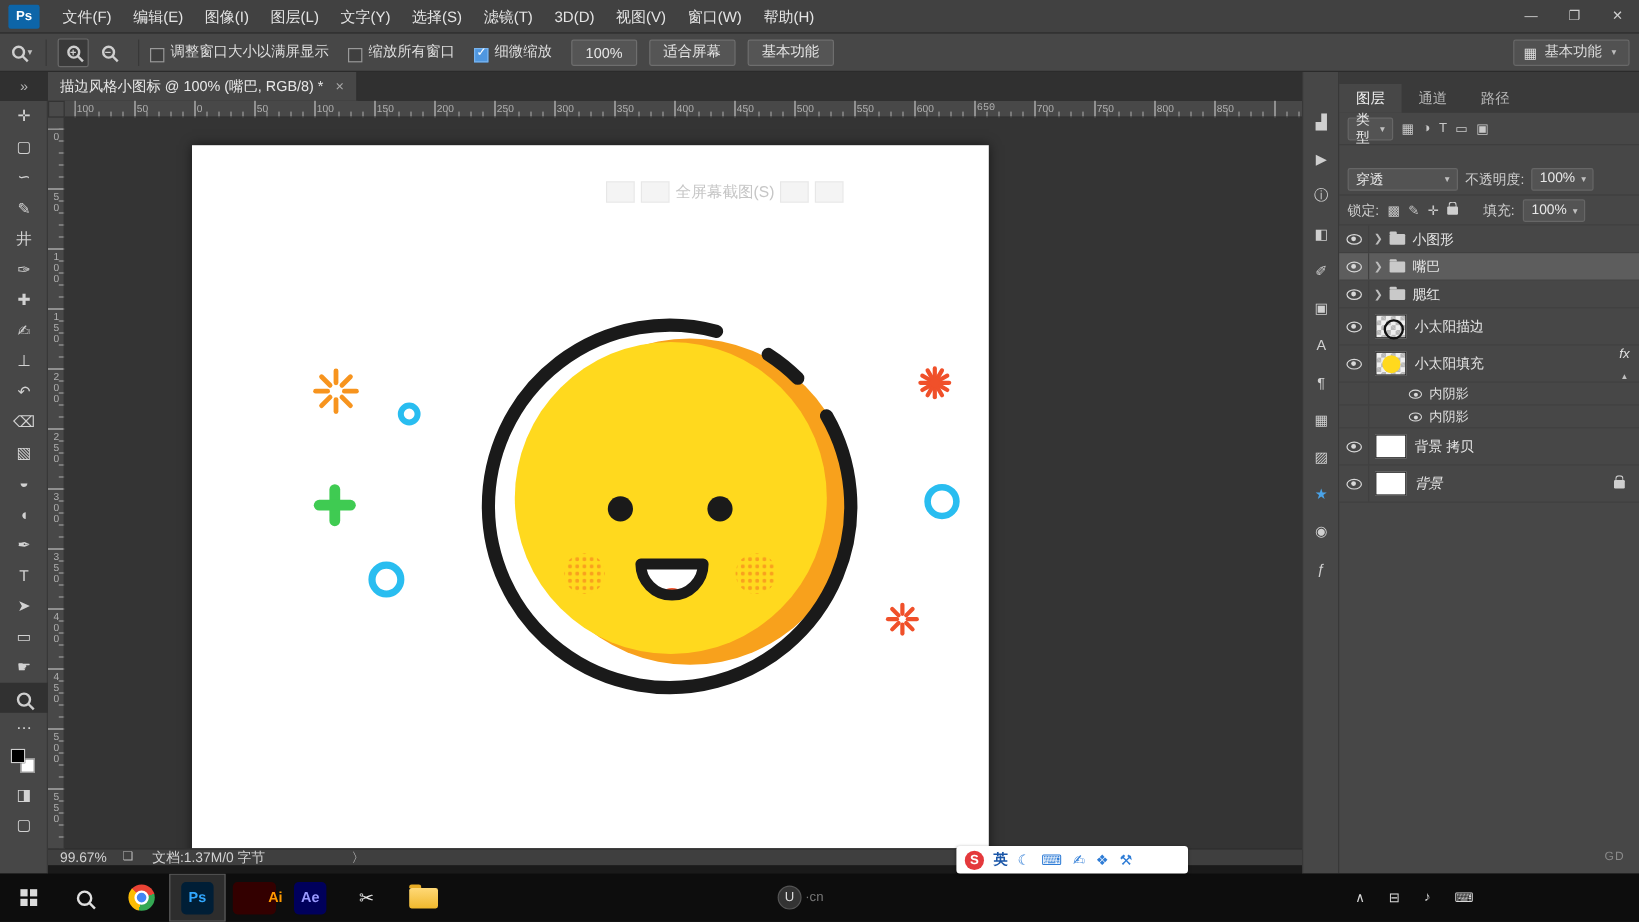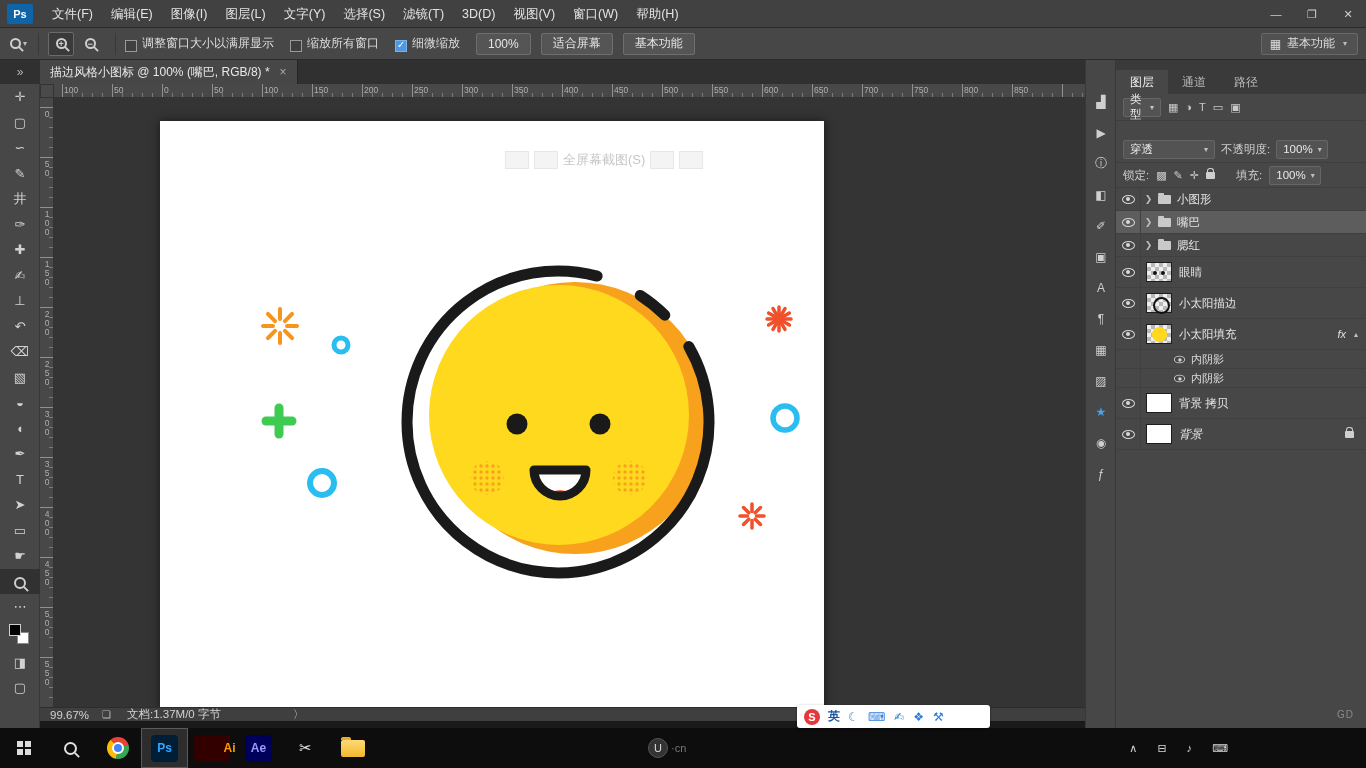--- a/index.html
+++ b/index.html
@@ -117,21 +117,21 @@
     background-image: linear-gradient(45deg,#b8b8b8 25%,transparent 25%,transparent 75%,#b8b8b8 75%),
                       linear-gradient(45deg,#b8b8b8 25%,#efefef 25%,#efefef 75%,#b8b8b8 75%);
     background-size:8px 8px; background-position:0 0,4px 4px; }
   .thumb.white { background:#fff; }
   .thumb.eyes::before,.thumb.eyes::after { content:''; position:absolute; width:4px; height:4px; border-radius:50%; background:#111; top:8px; }
   .thumb.eyes::before { left:6px; } .thumb.eyes::after { right:6px; }
   .thumb.ring::before { content:''; position:absolute; width:13px; height:13px; left:5.5px; top:2.5px; border:2px solid #111; border-radius:50%; }
   .thumb.sun::before { content:''; position:absolute; width:15px; height:15px; left:4.5px; top:1.5px; border-radius:50%; background:#FFD91E; }
   .lname { font-size:11.5px; color:#e6e6e6; }
   .lname.sm { font-size:11px; color:#dcdcdc; }
-  .fxwrap { margin-left:auto; margin-right:8px; display:flex; align-items:center; gap:8px; }
+  .fxwrap { margin-left:auto; margin-right:8px; display:flex; align-items:center; gap:8px;flex-direction:column; }
   .fxbadge { font-style:italic; font-size:11px; color:#e0e0e0; }
   .fxcaret { font-size:8px; color:#c0c0c0; }
   .row-lock { margin-left:auto; margin-right:12px; }
   .indent { width:32px; }
   .panel-footer { position:absolute; right:12px; bottom:8px; color:#8a8a8a; font-size:10px; letter-spacing:1px; }
 
   
   #imebar { position:absolute; left:797px; top:705px; width:193px; height:23px; background:#fff; border-radius:3px;
             box-shadow:0 1px 3px rgba(0,0,0,.45); display:flex; align-items:center; padding:0 7px; gap:8px; z-index:5; }
   .sogou-logo { width:16px; height:16px; border-radius:50%; background:#e4393c; color:#fff; font-weight:bold; font-size:11px;
@@ -279,21 +279,21 @@
       <span class="hnum" style="left: 260px;">150</span>
       <span class="hnum" style="left: 310px;">200</span>
       <span class="hnum" style="left: 360px;">250</span>
       <span class="hnum" style="left: 410px;">300</span>
       <span class="hnum" style="left: 460px;">350</span>
       <span class="hnum" style="left: 510px;">400</span>
       <span class="hnum" style="left: 560px;">450</span>
       <span class="hnum" style="left: 610px;">500</span>
       <span class="hnum" style="left: 660px;">550</span>
       <span class="hnum" style="left: 710px;">600</span>
-      <span class="hnum" style="left: 760px;">650</span>
+      <span class="hnum" style="left: 760px; font-family: Liberation Mono, monospace;">650</span>
       <span class="hnum" style="left: 810px;">700</span>
       <span class="hnum" style="left: 860px;">750</span>
       <span class="hnum" style="left: 910px;">800</span>
       <span class="hnum" style="left: 960px;">850</span>
     </div>
   <div id="vruler">
       <span class="vnum" style="top: 11px;">0</span>
       <span class="vnum" style="top: 61px;">50</span>
       <span class="vnum" style="top: 111px;">100</span>
       <span class="vnum" style="top: 161px;">150</span>
@@ -481,27 +481,20 @@
             <span class="eye"></span>
           </div>
         <span class="garrow">❯</span>
         <span class="folder-ico"></span>
         <span class="lname">腮红</span>
       </div>
       <div class="lrow thumbrow">
         <div class="eye-cell">
             <span class="eye"></span>
           </div>
-        <span class="thumb eyes"></span>
-        <span class="lname">眼睛</span>
-      </div>
-      <div class="lrow thumbrow">
-        <div class="eye-cell">
-            <span class="eye"></span>
-          </div>
         <span class="thumb ring"></span>
         <span class="lname">小太阳描边</span>
       </div>
       <div class="lrow thumbrow">
         <div class="eye-cell">
             <span class="eye"></span>
           </div>
         <span class="thumb sun"></span>
         <span class="lname">小太阳填充</span>
         <span class="fxwrap">

